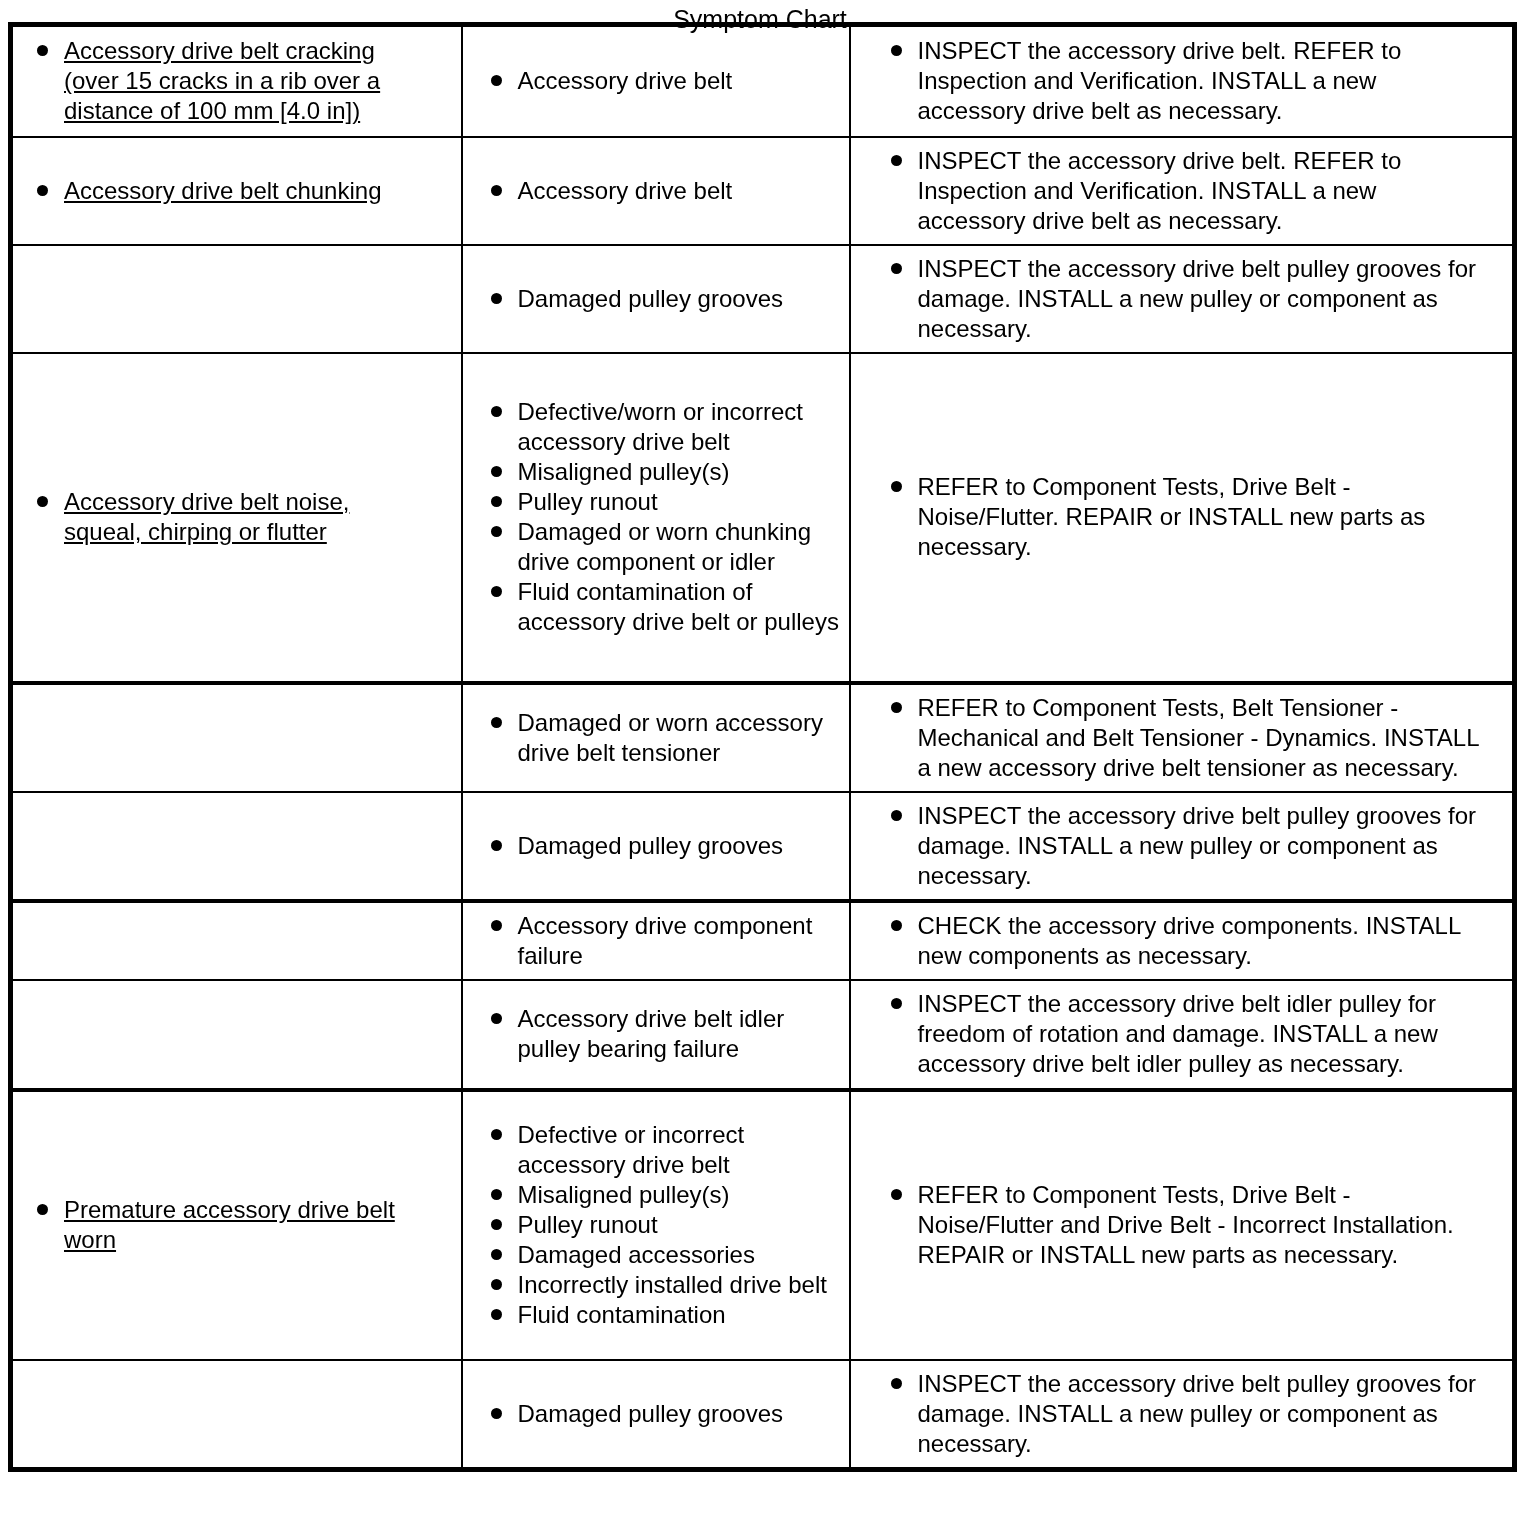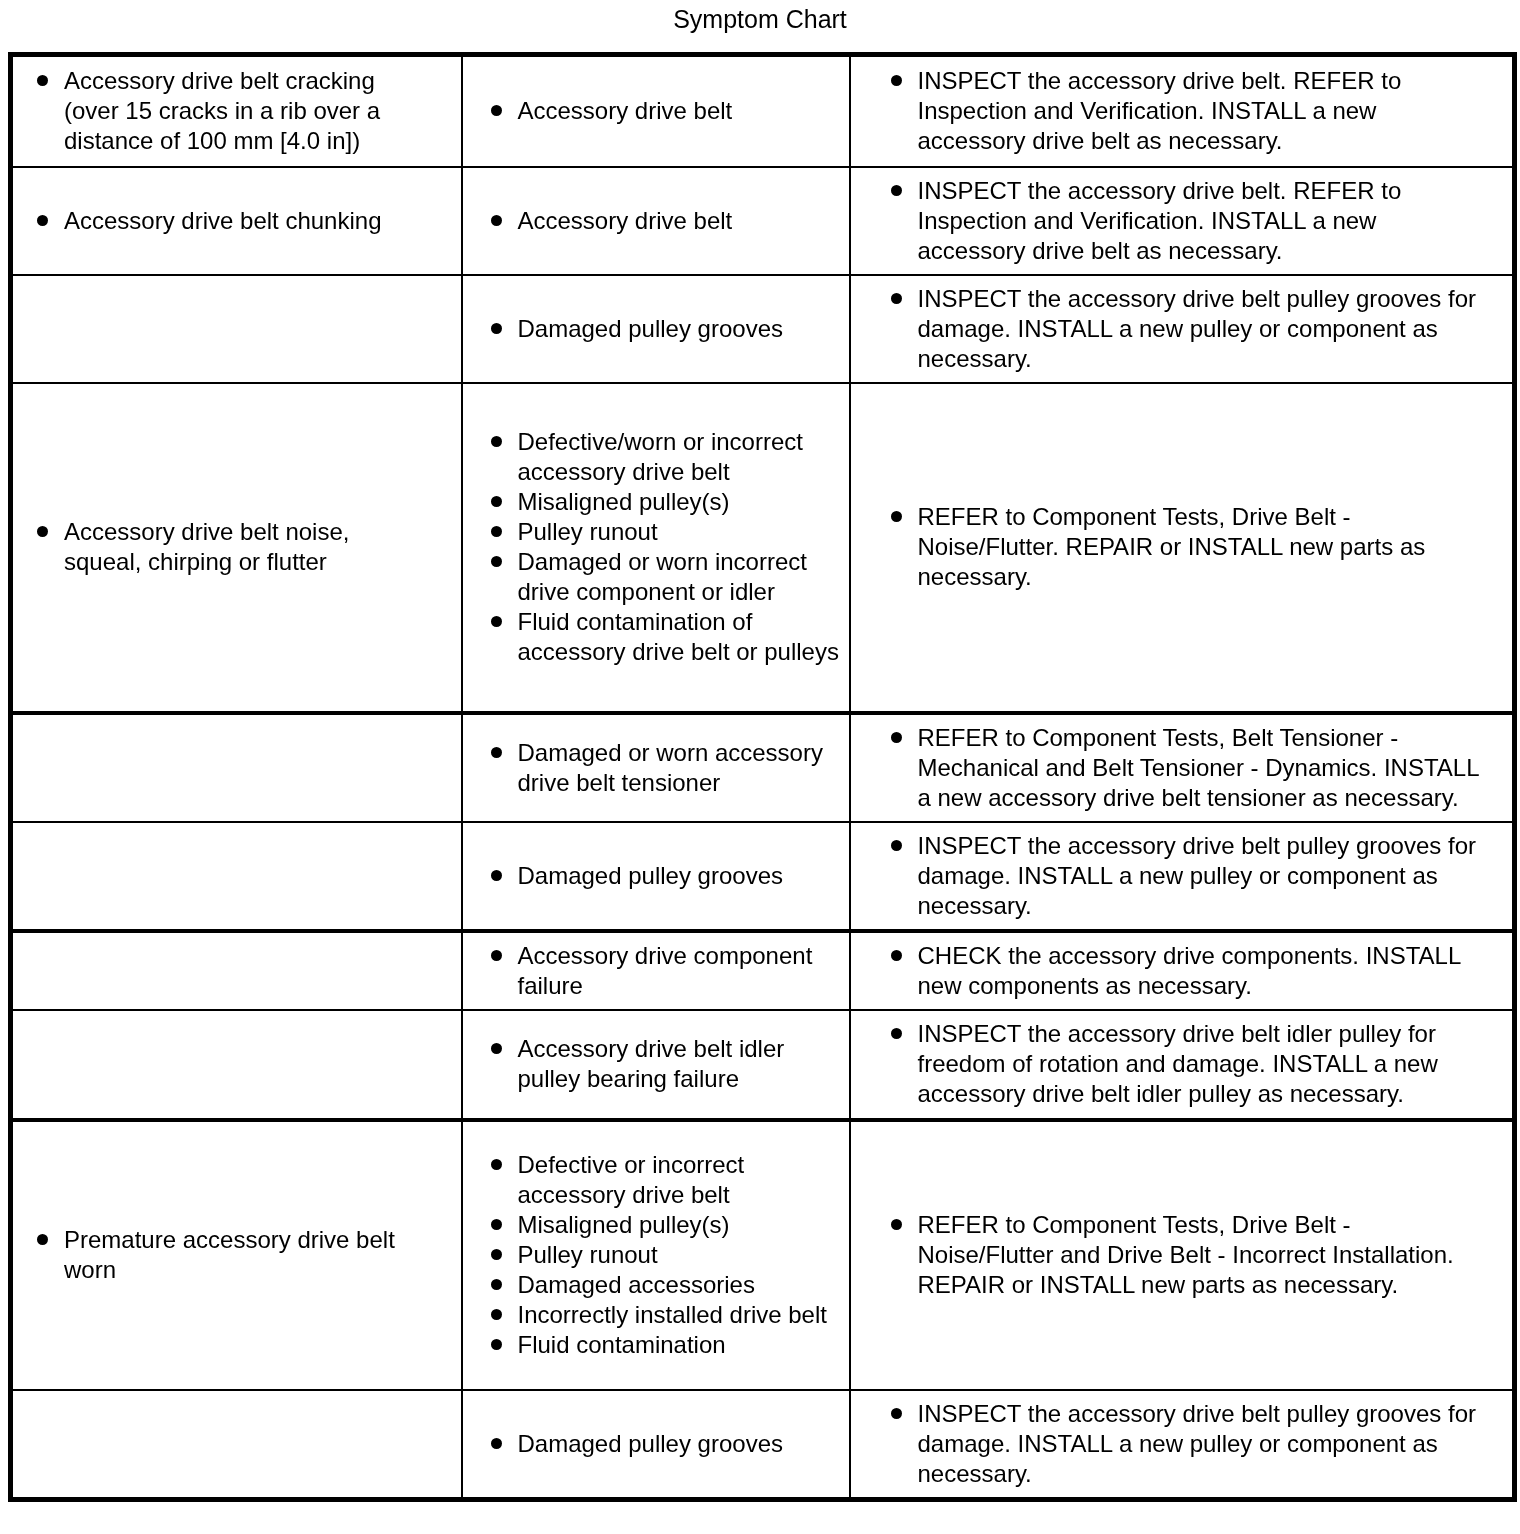--- a/index.html
+++ b/index.html
@@ -7,21 +7,21 @@
     width:1520px;height:1534px;
     font-family:"Liberation Sans", sans-serif;
     color:#000;
     -webkit-font-smoothing:antialiased;
   }
   .page-title{
     text-align:center;
     font-size:25px;
     line-height:30px;
     padding-top:4px;
-    height:52px;
+    height:22px;
     box-sizing:border-box;
   }
   table.symptom{
     border-collapse:collapse;
     table-layout:fixed;
     margin-left:8px;
     width:1504px;
     border:5px solid #000;
   }
   col.c1{width:451px;}
@@ -47,21 +47,21 @@
   td.src {padding:8px 8px 8px 28px;}
   td.act {padding:8px 22px 8px 40px;}
   .item{display:flex;align-items:flex-start;}
   .bullet{
     flex:0 0 11px;
     width:11px;height:11px;
     border-radius:50%;
     background:#000;
     margin:9px 16px 0 0;
   }
-  td.cond .txt{max-width:344px;}
+  td.cond .txt{max-width:344px;text-decoration:underline;}
   td.src  .txt{max-width:332px;}
   td.act  .txt{max-width:588px;}
   
   tr.rh1  td{height:112px;}
   tr.rh2  td{height:107px;}
   tr.rh3  td{height:108px;}
   tr.rh4  td{height:330px;}
   tr.rh5  td{height:107px;}
   tr.rh6  td{height:108px;}
   tr.rh7  td{height:77px;}
@@ -158,21 +158,21 @@
       <div class="item">
         <span class="bullet"></span>
         <span class="txt">Misaligned pulley(s)</span>
       </div>
       <div class="item">
         <span class="bullet"></span>
         <span class="txt">Pulley runout</span>
       </div>
       <div class="item">
         <span class="bullet"></span>
-        <span class="txt">Damaged or worn incorrect drive component or idler</span>
+        <span class="txt">Damaged or worn chunking drive component or idler</span>
       </div>
       <div class="item">
         <span class="bullet"></span>
         <span class="txt">Fluid contamination of accessory drive belt or pulleys</span>
       </div>
     </td>
     <td class="act">
       <div class="item">
         <span class="bullet"></span>
         <span class="txt">REFER to Component Tests, Drive Belt - Noise/Flutter. REPAIR or INSTALL new parts as necessary.</span>

